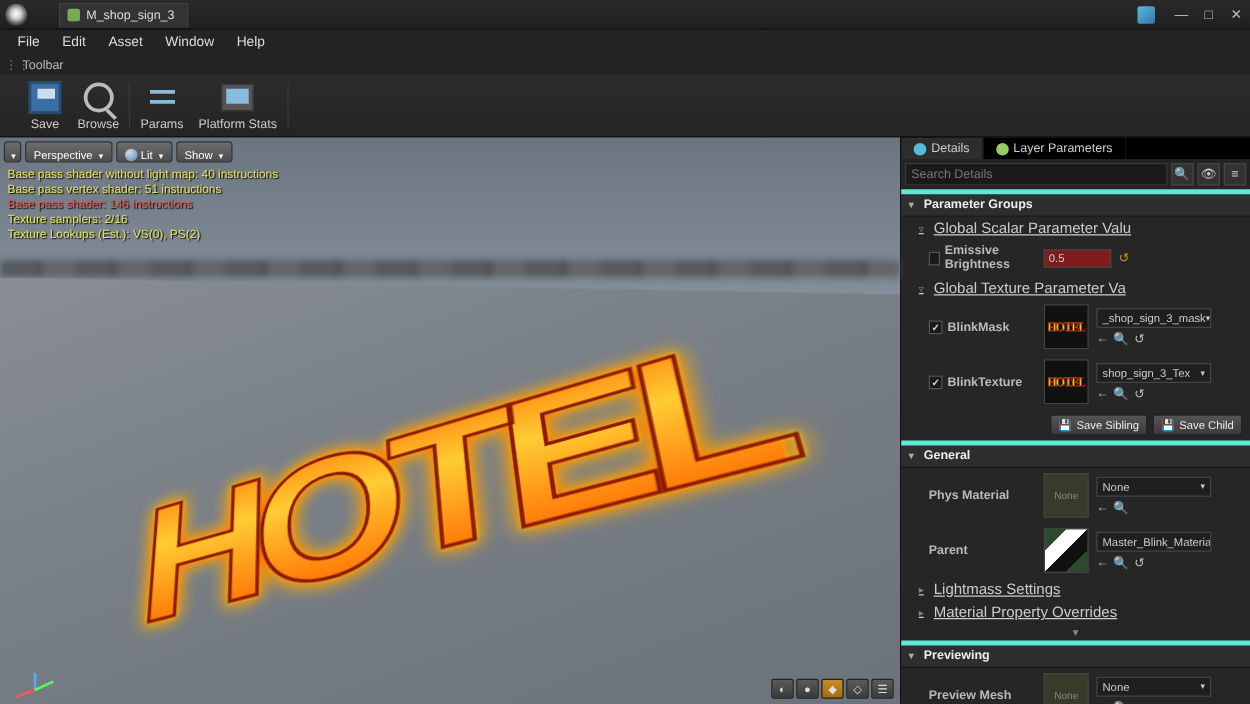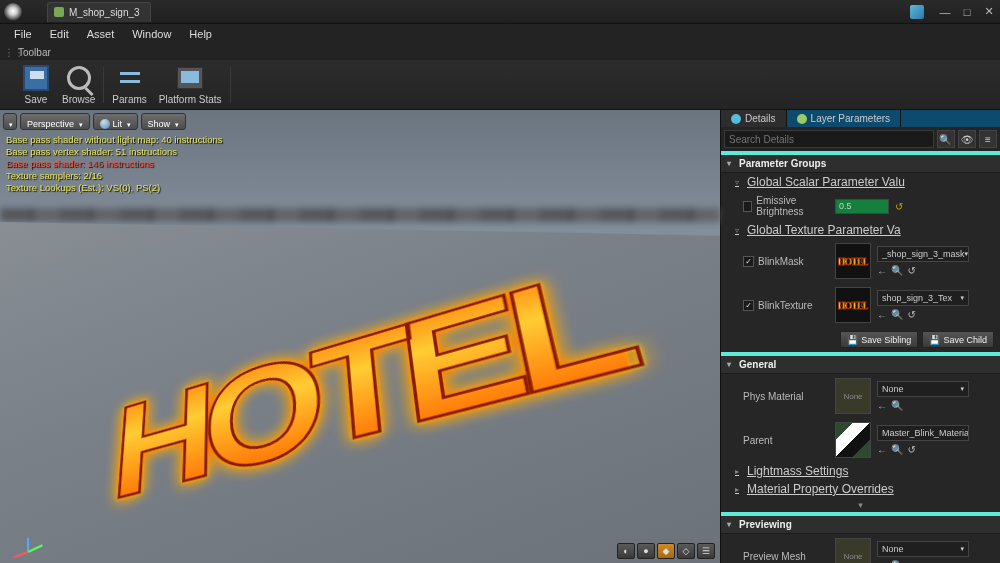--- a/index.html
+++ b/index.html
@@ -34,36 +34,36 @@
 .stats .err { color: #e0594e; }
 .vp-bottom { position: absolute; bottom: 4px; right: 5px; display: flex; gap: 2px; }
 .vp-bottom .sq { width: 18px; height: 16px; background: linear-gradient(#5a5a5a,#3a3a3a); border: 1px solid #222; border-radius: 2px; display:flex; align-items:center; justify-content:center; font-size:9px; color:#ddd;}
 .vp-bottom .sq.active { background: linear-gradient(#c88a2a,#a86a0a); }
 .gizmo { position: absolute; bottom: 6px; left: 10px; width: 36px; height: 36px; }
 .gizmo .ax { position:absolute; left:18px; bottom:4px; height:2px; transform-origin:left center; }
 .gizmo .z { width:14px; background:#5af; transform: rotate(-90deg); }
 .gizmo .y { width:16px; background:#5f5; transform: rotate(-25deg); }
 .gizmo .x { width:16px; background:#f55; transform: rotate(160deg); }
 .details { width: 280px; background: #262626; border-left: 1px solid #111; display: flex; flex-direction: column; overflow-y: auto; }
-.tabrow { height: 20px; display: flex; background: #0c4a6e; text-align: center; }
+.tabrow { height: 20px; display: flex; background: #000000; text-align: center; }
 .dtab { padding: 3px 10px; font-size: 10px; display: flex; align-items:center; gap:4px; color:#ccc; border-right:1px solid #111;}
 .dtab.active { background: #2d2d2d; }
 .dtab .dico { width:10px; height:10px; border-radius:50%; background:#5bd;}
 .searchrow { display: flex; padding: 3px; gap: 3px; background:#242424;}
 .searchrow input { flex: 1; background: #1a1a1a; border: 1px solid #3a3a3a; color: #888; font-size: 10px; padding: 2px 4px; height:18px;}
 .searchrow .sbtn { width: 18px; height: 18px; background: #333; border: 1px solid #444; display:flex; align-items:center; justify-content:center; font-size:10px; color:#ccc;}
 .cat { background: #2e2e2e; padding: 3px 6px; font-size: 10px; font-weight: bold; color: #eee; border-top:4px solid #5eead4; border-bottom:1px solid #1a1a1a; display:flex; align-items:center; gap:4px;}
 .cat::before { content:"▾"; font-size:8px; color:#aaa; width:8px;}
 .subcat { padding: 2px 6px 2px 14px; font-size: 12px; color: #ccc; display:flex; align-items:center; gap:4px;text-decoration:underline;}
 .subcat::before { content:"▸"; font-size:8px; color:#888; width:8px;}
 .subcat.open::before { content:"▿"; }
 .row { display: flex; align-items: center; padding: 4px 6px 4px 22px; gap: 6px; font-size: 10px;}
-.row .lbl { width: 86px; color: #bbb; display:flex; align-items:center; gap:4px;}
+.row .lbl { width: 86px; color: #bbb; display:flex; align-items:center; gap:4px;font-weight:bold;}
 .row .cb { width: 11px; height: 11px; background: #1a1a1a; border: 1px solid #555; display:inline-flex; align-items:center; justify-content:center; font-size:8px; color:#ddd;}
-.numbox { width: 54px; height: 15px; background: #15803d; border: 1px solid #444; color: #ccc; font-size: 9px; padding: 0 3px; display:flex; align-items:center;}
+.numbox { width: 54px; height: 15px; background: #7f1d1d; border: 1px solid #444; color: #ccc; font-size: 9px; padding: 0 3px; display:flex; align-items:center;}
 .assetrow { display:flex; align-items:center; gap:6px; }
 .thumb { width: 36px; height: 36px; background: #111; border: 1px solid #444; display: flex; align-items: center; justify-content: center; position:relative;}
 .thumb .ht { font-family: Arial Black; font-size: 10px; font-weight:900; color: transparent; background: linear-gradient(#ff6a00,#ffcc33,#ff6a00); -webkit-background-clip:text; background-clip:text; -webkit-text-stroke: 0.5px #7a1500; letter-spacing:-1px;}
 .thumb.mat { background: linear-gradient(135deg,#2e4a2e 0 25%,#fff 25% 50%,#111 50% 75%,#2e4a2e 75%); }
 .thumb.none { background:#3a3a2a; color:#888; font-size:8px;}
 .assetdrop { width: 92px; height: 16px; background: #1f1f1f; border: 1px solid #444; font-size: 9px; color: #ccc; padding: 0 4px; display:flex; align-items:center; overflow:hidden; white-space:nowrap;}
 .assetdrop::after { content:"▾"; margin-left:auto; font-size:7px;}
 .assetctrls { display:flex; gap:4px; margin-top:3px; color:#bbb; font-size:10px;}
 .assetctrls span { cursor:default; }
 .saverow { display:flex; justify-content:flex-end; gap:4px; padding: 4px 6px;}

